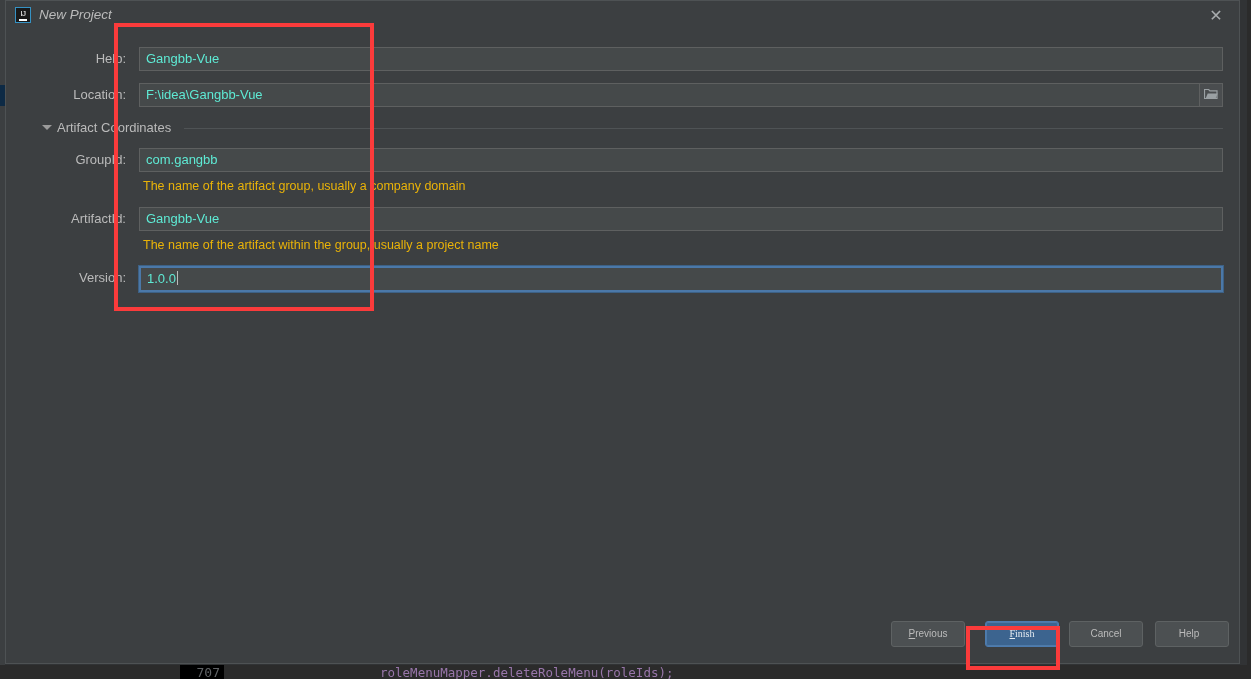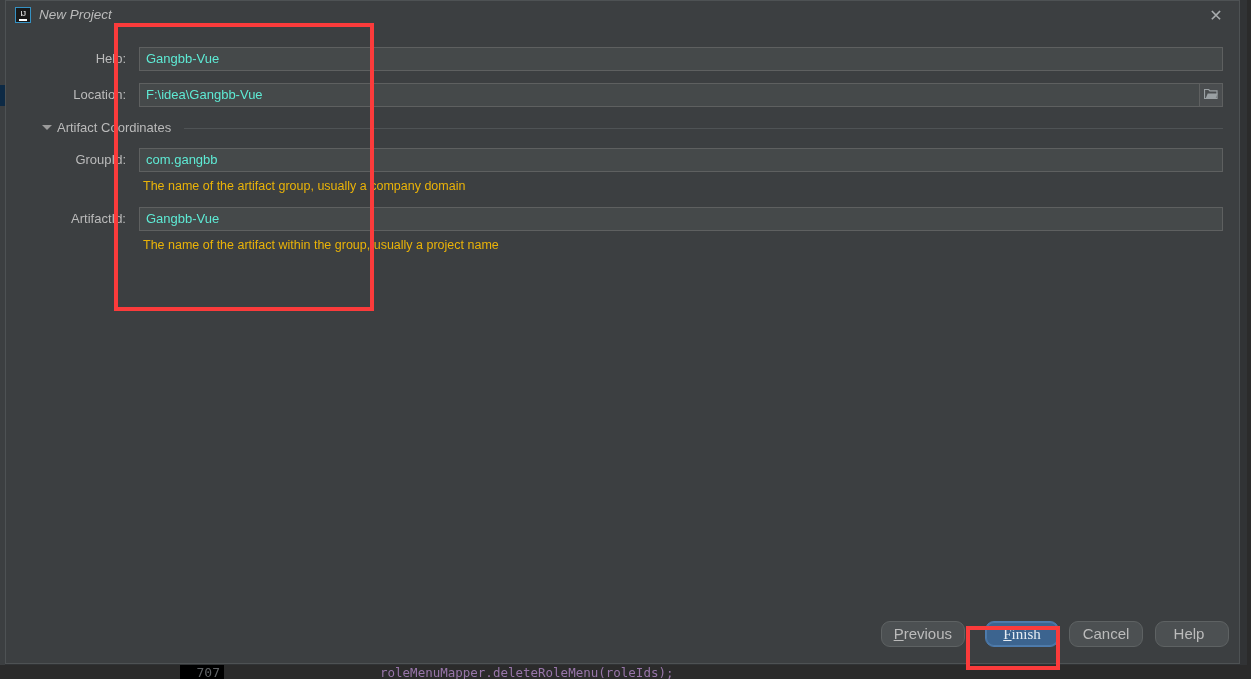--- a/index.html
+++ b/index.html
@@ -241,24 +241,24 @@
     width: 100%;
     height: 56px;
   }
   .dlg-button {
     position: absolute;
     top: 14px;
     height: 26px;
     min-width: 74px;
     background: #4c5052;
     border: 1px solid #5e6263;
-    border-radius: 9px;
+    border-radius: 3px;
     box-sizing: border-box;
     color: #bbbbbb;
-    font-size: 15px;
+    font-size: 10px;
     line-height: 24px;
     text-align: center;
     cursor: pointer;
     padding: 0 12px;
   }
   .dlg-button.primary {
     background: #3c648f;
     border: 1px solid #4d7cb0;
     color: #e6ecf2;
     box-shadow: inset 0 0 0 1px #4e7aa8;
@@ -327,20 +327,24 @@
       <div class="text-input" style="right:16px;" placeholder="com.example">com.gangbb</div>
     </div>
     <div class="hint-text" style="top:149px;">The name of the artifact group, usually a company domain</div>
 
     <div class="form-row" style="top:178px;">
       <div class="row-label">ArtifactId:</div>
       <div class="text-input" style="right:16px;" placeholder="artifact">Gangbb-Vue</div>
     </div>
     <div class="hint-text" style="top:208px;">The name of the artifact within the group, usually a project name</div>
 
+    <div class="form-row" style="top:237px;">
+      <div class="row-label">Version:</div>
+      <div class="text-input focused" style="right:16px; height:26px; line-height:22px;"><span>1.0.0</span><span class="caret"></span></div>
+    </div>
 
   </div>
 
   <div id="footer">
     <div class="dlg-button" style="right:274px;"><span class="mnem">P</span><span>revious</span></div>
 
     <div class="dlg-button primary" style="right:180px;font-family:Liberation Serif, serif;"><span class="mnem">F</span><span>inish</span></div>
 
     <div class="dlg-button" style="right:96px;">Cancel</div>
 

